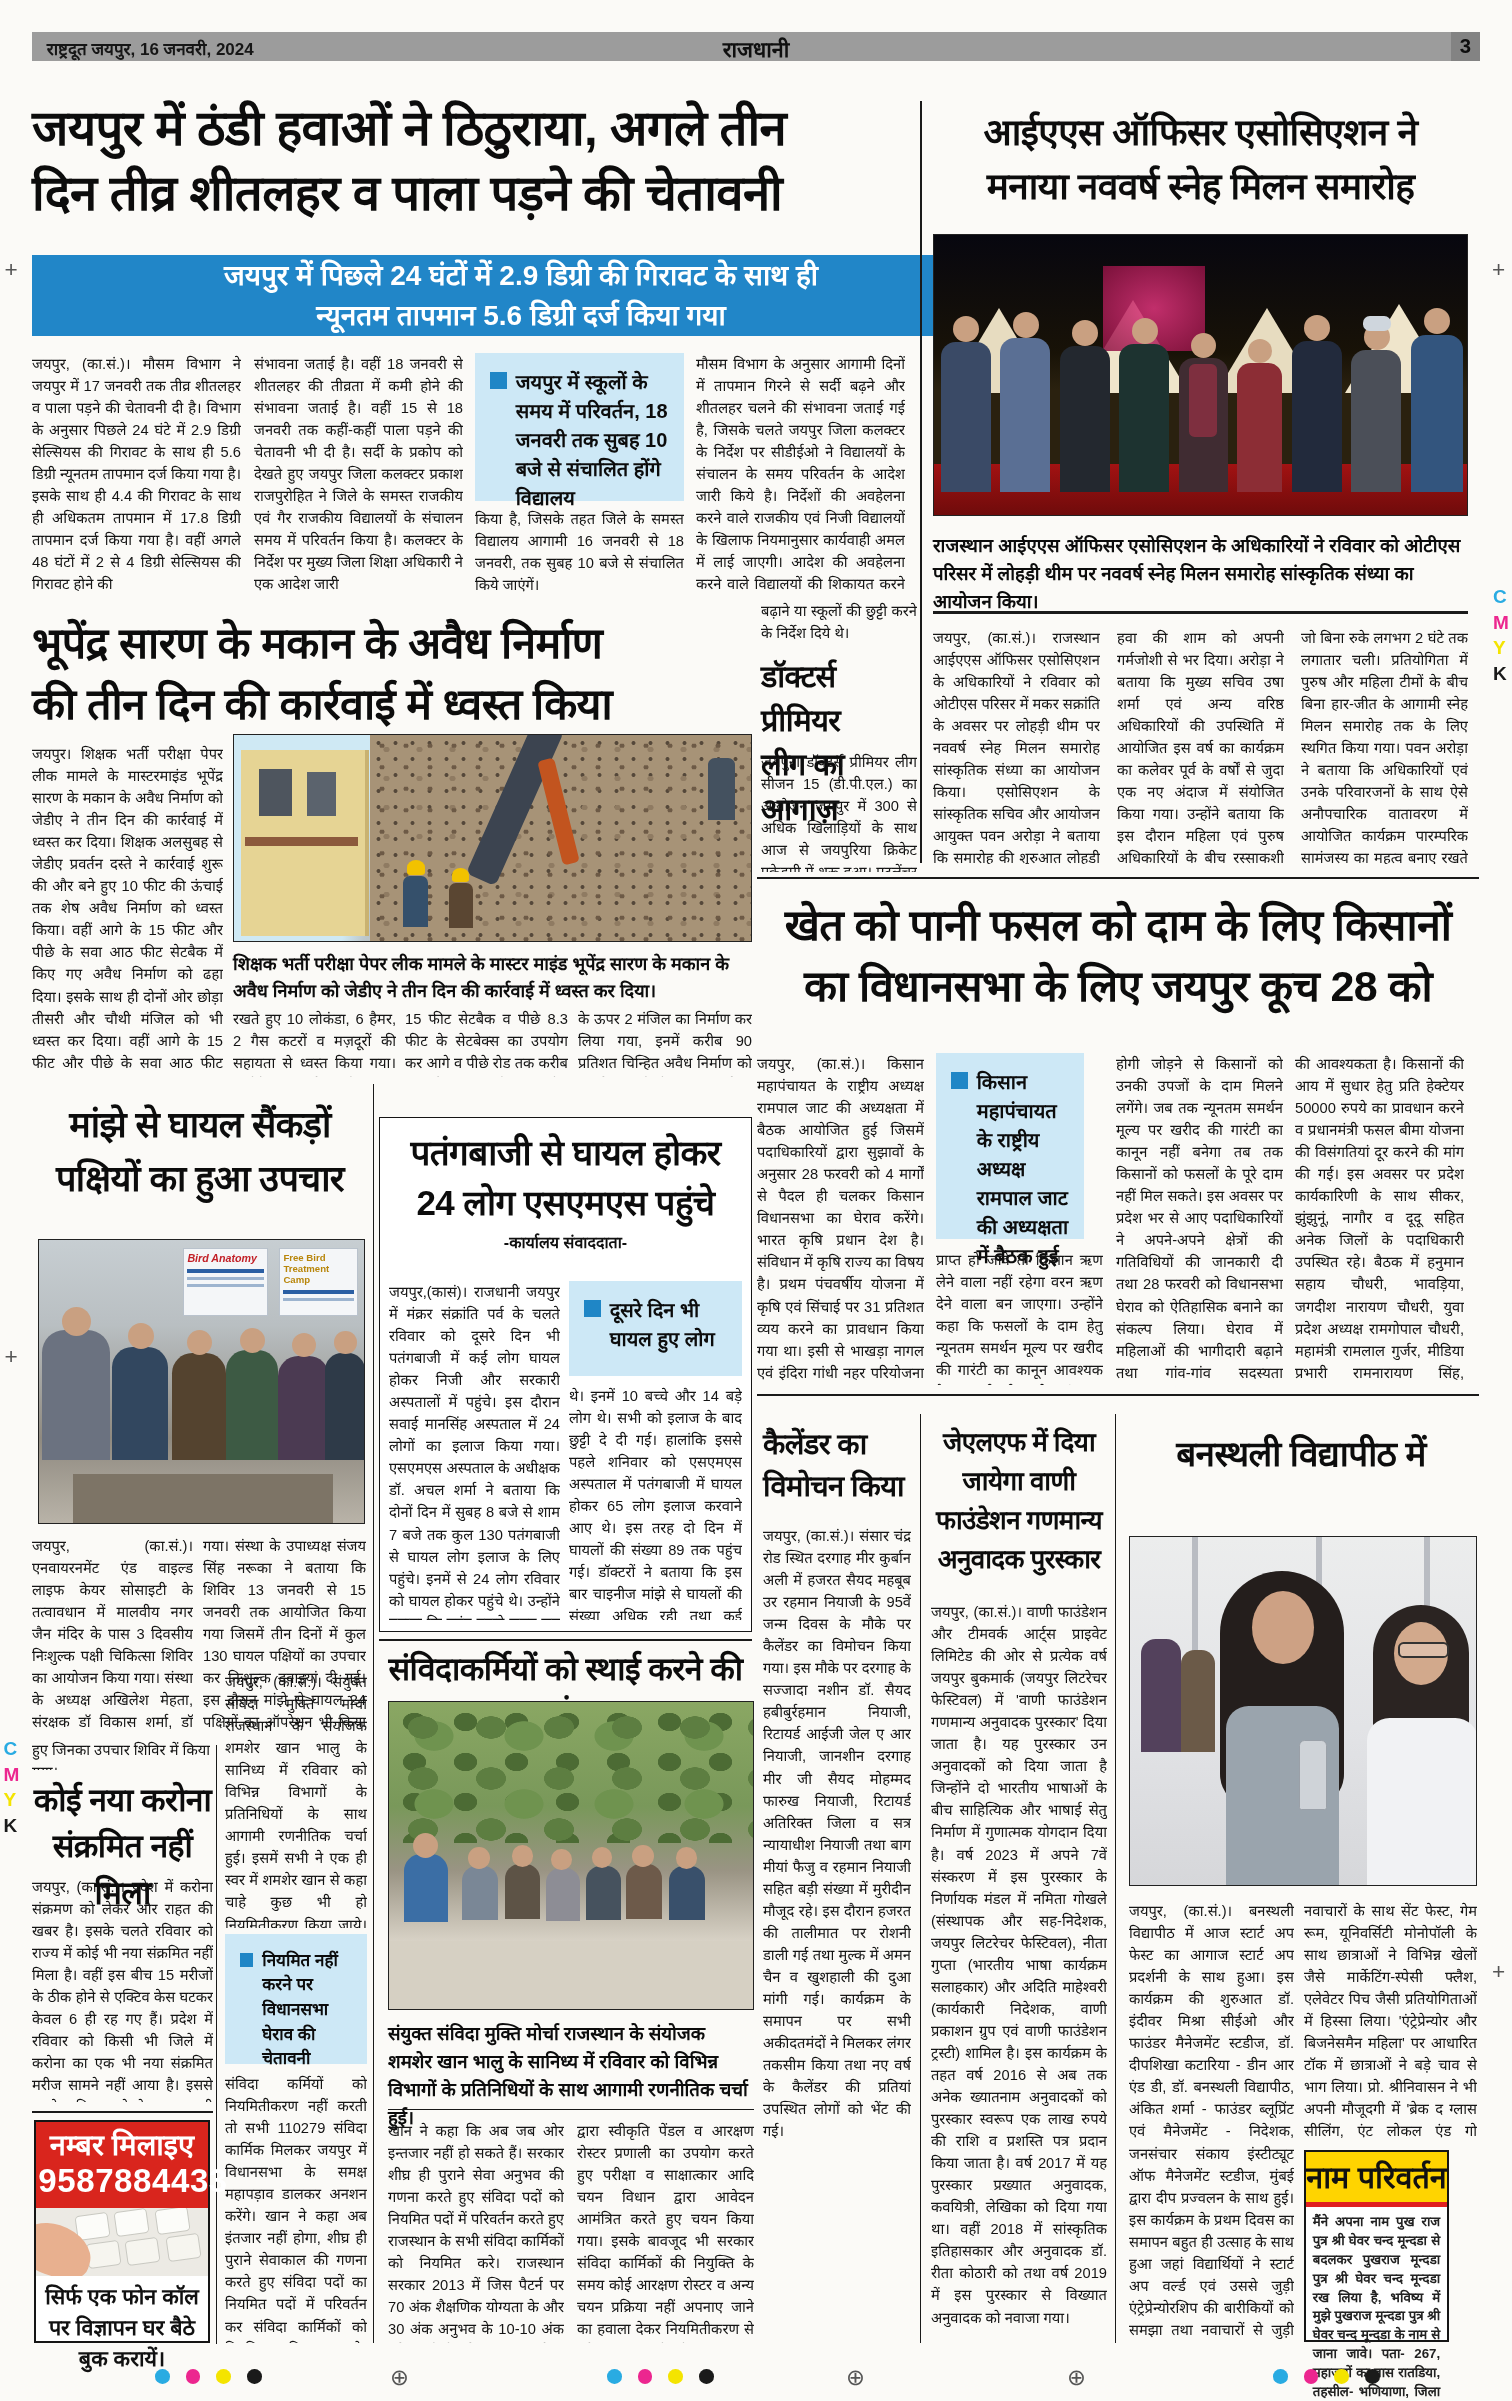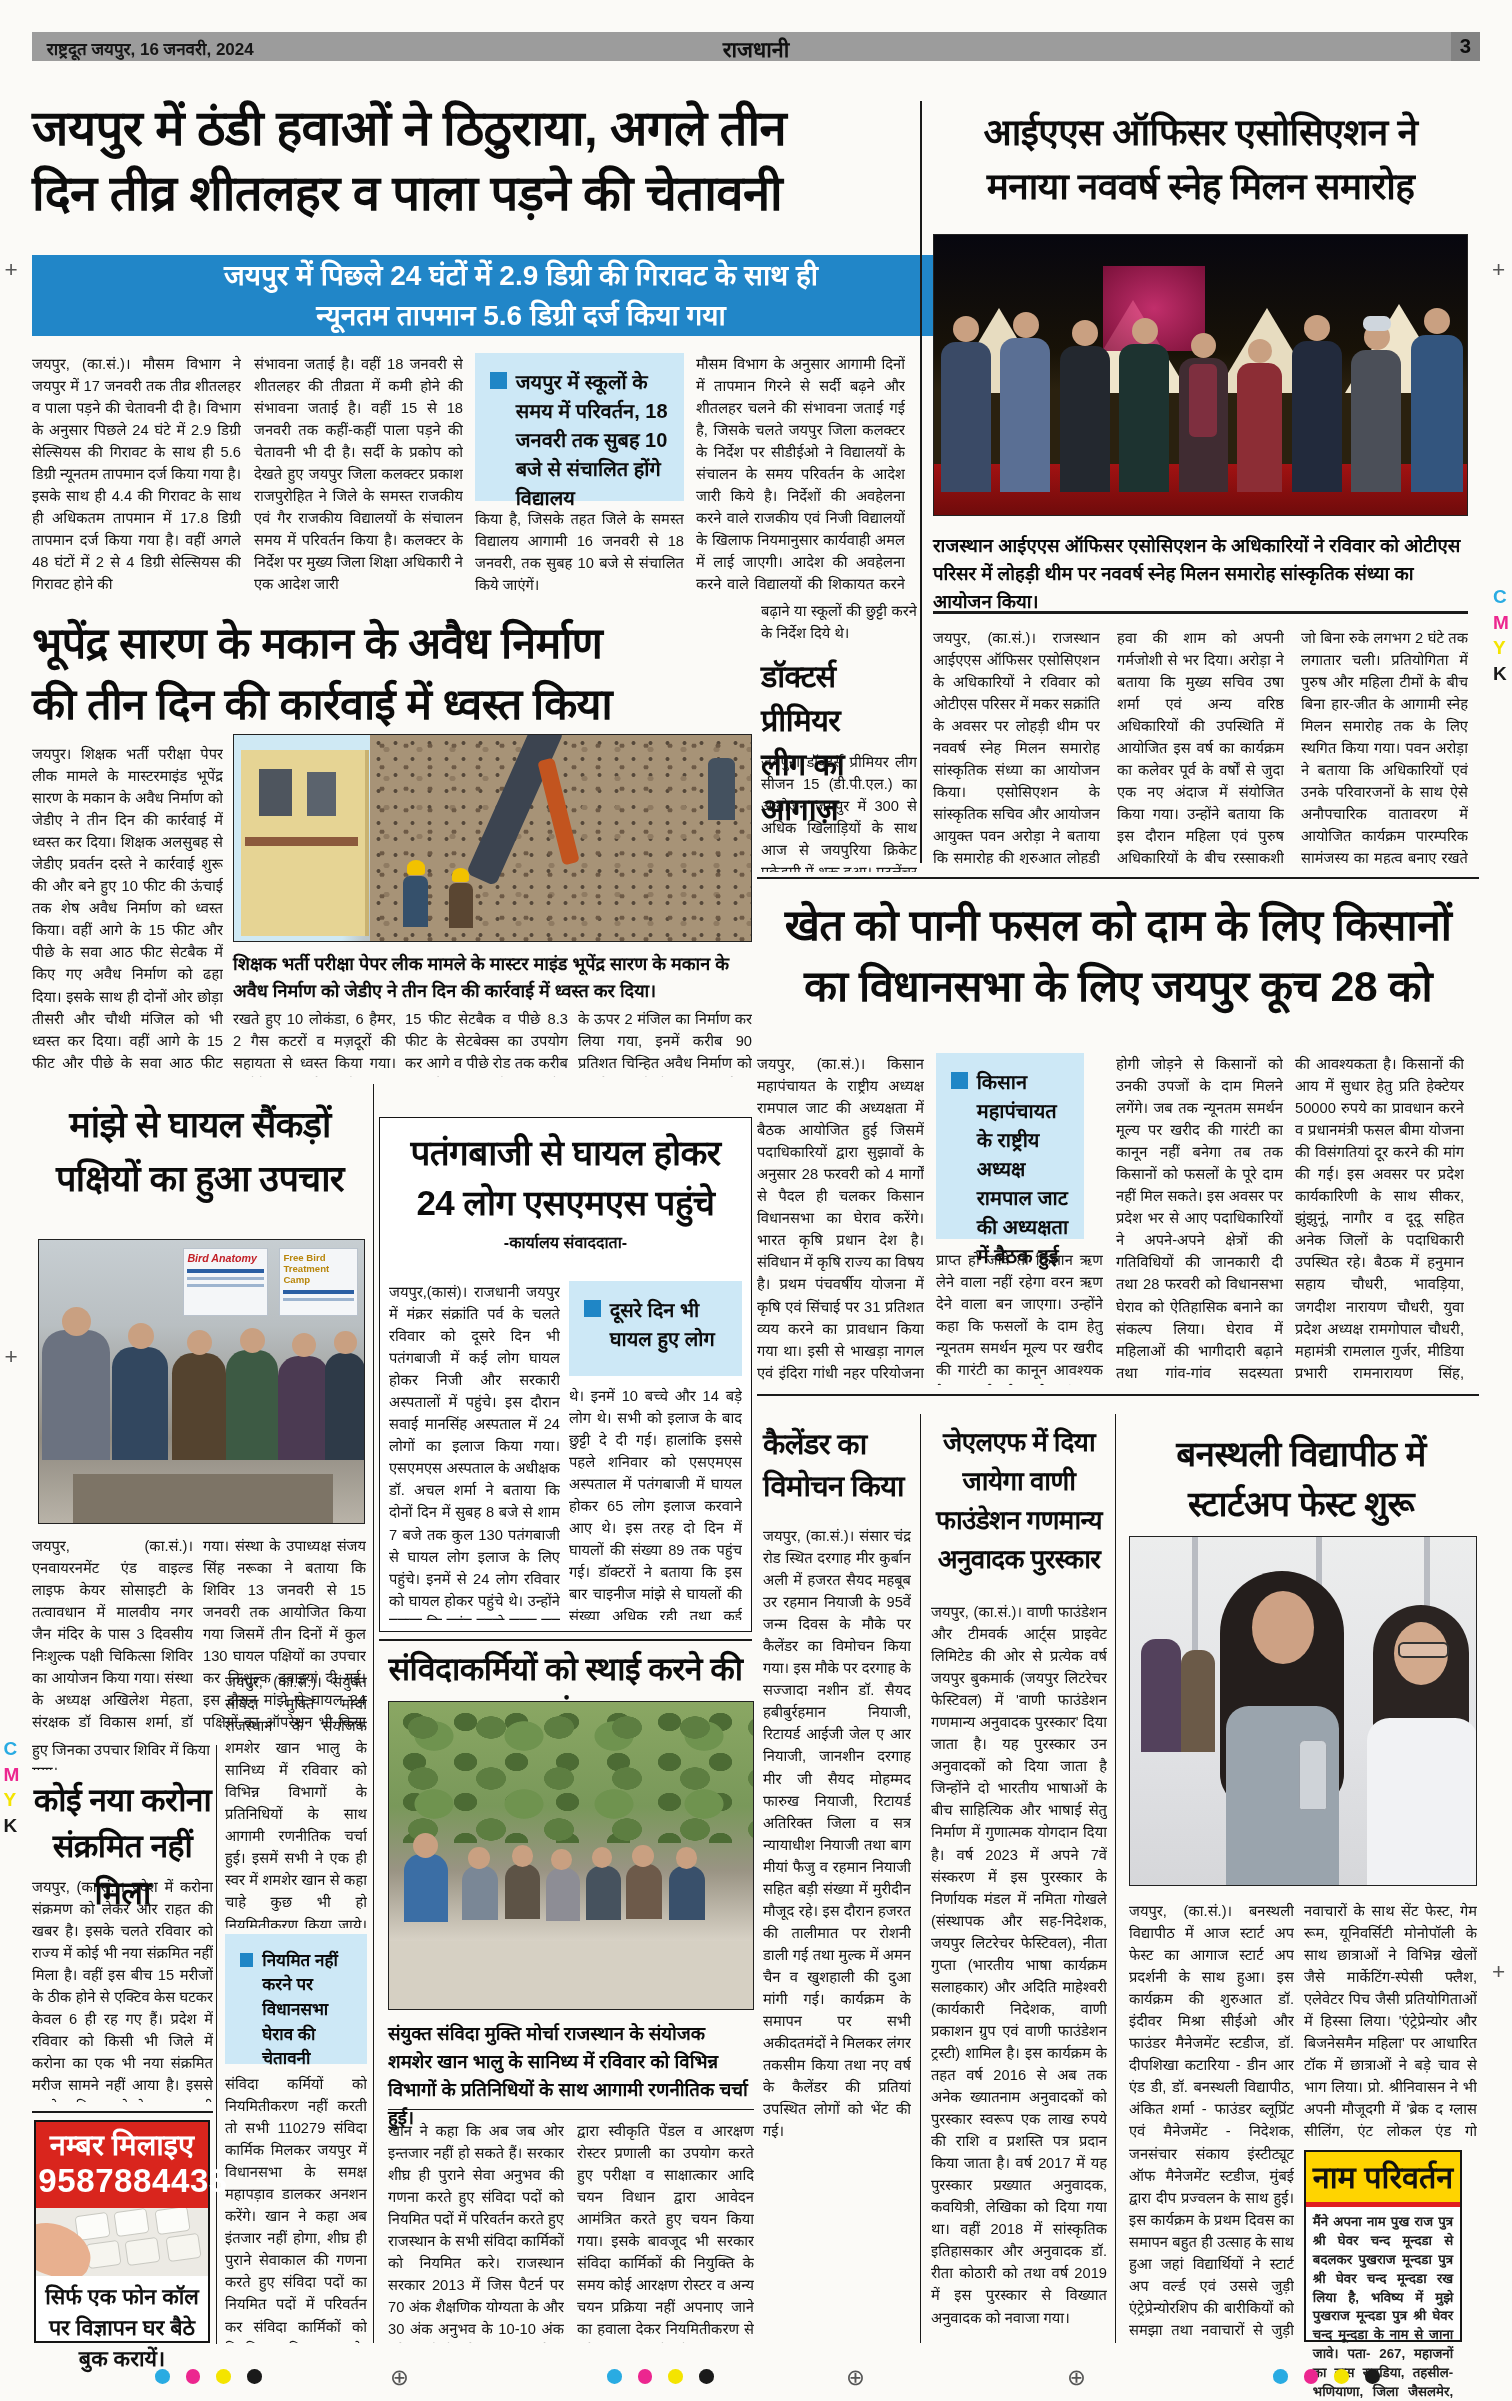--- a/index.html
+++ b/index.html
@@ -292,41 +292,40 @@
   <div class="abs hl" style="left:931px;top:1423px;width:176px;text-align:center;font-size:26px;line-height:1.5;">
     <div>जेएलएफ में दिया</div>
     <div>जायेगा वाणी</div>
     <div>फाउंडेशन गणमान्य</div>
     <div>अनुवादक पुरस्कार</div>
   </div>
   <div class="abs col" style="left:931px;top:1601px;width:176px;height:743px;">जयपुर, (का.सं.)। वाणी फाउंडेशन और टीमवर्क आर्ट्स प्राइवेट लिमिटेड की ओर से प्रत्येक वर्ष जयपुर बुकमार्क (जयपुर लिटरेचर फेस्टिवल) में 'वाणी फाउंडेशन गणमान्य अनुवादक पुरस्कार' दिया जाता है। यह पुरस्कार उन अनुवादकों को दिया जाता है जिन्होंने दो भारतीय भाषाओं के बीच साहित्यिक और भाषाई सेतु निर्माण में गुणात्मक योगदान दिया है। वर्ष 2023 में अपने 7वें संस्करण में इस पुरस्कार के निर्णायक मंडल में नमिता गोखले (संस्थापक और सह-निदेशक, जयपुर लिटरेचर फेस्टिवल), नीता गुप्ता (भारतीय भाषा कार्यक्रम सलाहकार) और अदिति माहेश्वरी (कार्यकारी निदेशक, वाणी प्रकाशन ग्रुप एवं वाणी फाउंडेशन ट्रस्टी) शामिल है। इस कार्यक्रम के तहत वर्ष 2016 से अब तक अनेक ख्यातनाम अनुवादकों को पुरस्कार स्वरूप एक लाख रुपये की राशि व प्रशस्ति पत्र प्रदान किया जाता है। वर्ष 2017 में यह पुरस्कार प्रख्यात अनुवादक, कवयित्री, लेखिका को दिया गया था। वहीं 2018 में सांस्कृतिक इतिहासकार और अनुवादक डॉ. रीता कोठारी को तथा वर्ष 2019 में इस पुरस्कार से विख्यात अनुवादक को नवाजा गया।</div>
 
   <div class="abs hl" style="left:1126px;top:1429px;width:350px;text-align:center;font-size:35px;line-height:1.42;">
     <div>बनस्थली विद्यापीठ में</div>
-    <div>स्टार्टअप फेस्ट शुरू</div>
   </div>
   <div class="abs photo" style="left:1129px;top:1536px;width:348px;height:350px;background:linear-gradient(#eceded 0%,#e2e3e6 55%,#d6d7da 100%);">
     <span class="abs" style="left:62px;top:0;width:5.6px;height:169px;background:#b9bcc2;"></span>
     <span class="abs" style="left:186px;top:0;width:5.6px;height:169px;background:#b9bcc2;"></span>
     <span class="abs" style="left:294px;top:0;width:5.6px;height:169px;background:#b9bcc2;"></span>
     <span class="abs" style="left:11.3px;top:102px;width:40px;height:113px;background:#53415c;border-radius:14.7px 14.7px 0 0;"></span>
     <span class="abs" style="left:51px;top:113px;width:34px;height:102px;background:#6b5a48;border-radius:13.6px 13.6px 0 0;"></span>
     <span class="abs" style="left:90px;top:34px;width:124px;height:237px;background:#241e1c;border-radius:62px 62px 34px 34px;"></span>
     <span class="abs head-circ" style="left:122px;top:54px;width:62px;height:73px;background:#cda184;"></span>
     <span class="abs" style="left:96px;top:169px;width:113px;height:181px;background:#9aa4ad;border-radius:22.6px 22.6px 0 0;"></span>
     <span class="abs" style="left:169px;top:203px;width:26px;height:68px;background:#cfd3d8;border:1.1px solid #9aa0a8;border-radius:5.6px 5.6px 2.3px 2.3px;"></span>
     <span class="abs" style="left:243px;top:68px;width:96px;height:181px;background:#2b2422;border-radius:51px 51px 22.6px 22.6px;"></span>
     <span class="abs head-circ" style="left:264px;top:85px;width:54px;height:63px;background:#d2a98c;"></span>
     <span class="abs" style="left:268px;top:105px;width:47px;height:12.4px;border:2.3px solid #333;border-radius:5.6px;background:rgba(255,255,255,.25);"></span>
     <span class="abs" style="left:237px;top:181px;width:111px;height:169px;background:#f1f2f4;border-radius:22.6px 22.6px 0 0;"></span>
   </div>
   <div class="abs col" style="left:1129px;top:1900px;width:165px;height:443px;">जयपुर, (का.सं.)। बनस्थली विद्यापीठ में आज स्टार्ट अप फेस्ट का आगाज स्टार्ट अप प्रदर्शनी के साथ हुआ। इस कार्यक्रम की शुरुआत डॉ. इंदीवर मिश्रा सीईओ और फाउंडर मैनेजमेंट स्टडीज, डॉ. दीपशिखा कटारिया - डीन आर एंड डी, डॉ. बनस्थली विद्यापीठ, अंकित शर्मा - फाउंडर ब्लूप्रिंट एवं मैनेजमेंट - निदेशक, जनसंचार संकाय इंस्टीट्यूट ऑफ मैनेजमेंट स्टडीज, मुंबई द्वारा दीप प्रज्वलन के साथ हुई। इस कार्यक्रम के प्रथम दिवस का समापन बहुत ही उत्साह के साथ हुआ जहां विद्यार्थियों ने स्टार्ट अप वर्ल्ड एवं उससे जुड़ी एंट्रेप्रेन्योरशिप की बारीकियों को समझा तथा नवाचारों से जुड़ी गतिविधियों में हिस्सा लिया। छात्राओं ने स्पीकर्स से संवाद कर उद्यमिता के गुर जाने और सीखने पर जोर दिया और प्रतिभागियों को 'ग्लास सीलिंग, थिंक ग्लोबल' पर प्रेरित किया।</div>
   <div class="abs col" style="left:1304px;top:1900px;width:173px;height:243px;">नवाचारों के साथ सेंट फेस्ट, गेम रूम, यूनिवर्सिटी मोनोपॉली के साथ छात्राओं ने विभिन्न खेलों जैसे मार्केटिंग-स्पेसी फ्लैश, एलेवेटर पिच जैसी प्रतियोगिताओं में हिस्सा लिया। 'एंट्रेप्रेन्योर और बिजनेसमैन महिला' पर आधारित टॉक में छात्राओं ने बड़े चाव से भाग लिया। प्रो. श्रीनिवासन ने भी अपनी मौजूदगी में 'ब्रेक द ग्लास सीलिंग, एंट लोकल एंड गो ग्लोबल' पर जोर दिया। छात्राओं में व्यावसायिक कौशल को प्रोत्साहन देने के लिए बनस्थली विद्यापीठ में मेगा स्टार्टअप फेस्ट का आयोजन किया जा रहा।</div>
 
-  <div class="abs" style="left:1304px;top:2150px;width:158px;height:192px;border:2.3px solid #151515;box-sizing:border-box;background:#fff;">
+  <div class="abs" style="left:1304px;top:2150px;width:145px;height:192px;border:2.3px solid #151515;box-sizing:border-box;background:#fff;">
     <div style="background:#ffd400;color:#111;font-weight:800;font-size:30.5px;text-align:center;padding:3.4px 0 4.5px 0;">नाम परिवर्तन</div>
     <div style="height:5.6px;background:#e02020;"></div>
     <div style="font-size:13.3px;line-height:1.42;font-weight:700;text-align:justify;padding:5.6px 6.8px;color:#222;">मैंने अपना नाम पुख राज पुत्र श्री घेवर चन्द मून्दडा से बदलकर पुखराज मून्दडा पुत्र श्री घेवर चन्द मून्दडा रख लिया है, भविष्य में मुझे पुखराज मून्दडा पुत्र श्री घेवर चन्द मून्दडा के नाम से जाना जावे। पता- 267, महाजनों का बास रातडिया, तहसील- भणियाणा, जिला जैसलमेर, राजस्थान (345021)</div>
   </div>
 
   <div class="abs" style="left:155px;top:2369px;">
     <span class="dot" style="background:#29abe2;"></span><span class="dot" style="background:#ec268f;"></span><span class="dot" style="background:#f4e400;"></span><span class="dot" style="background:#1a1a1a;"></span>
   </div>
   <div class="abs regmark" style="left:390px;top:2364px;">⊕</div>
   <div class="abs" style="left:607px;top:2369px;">

